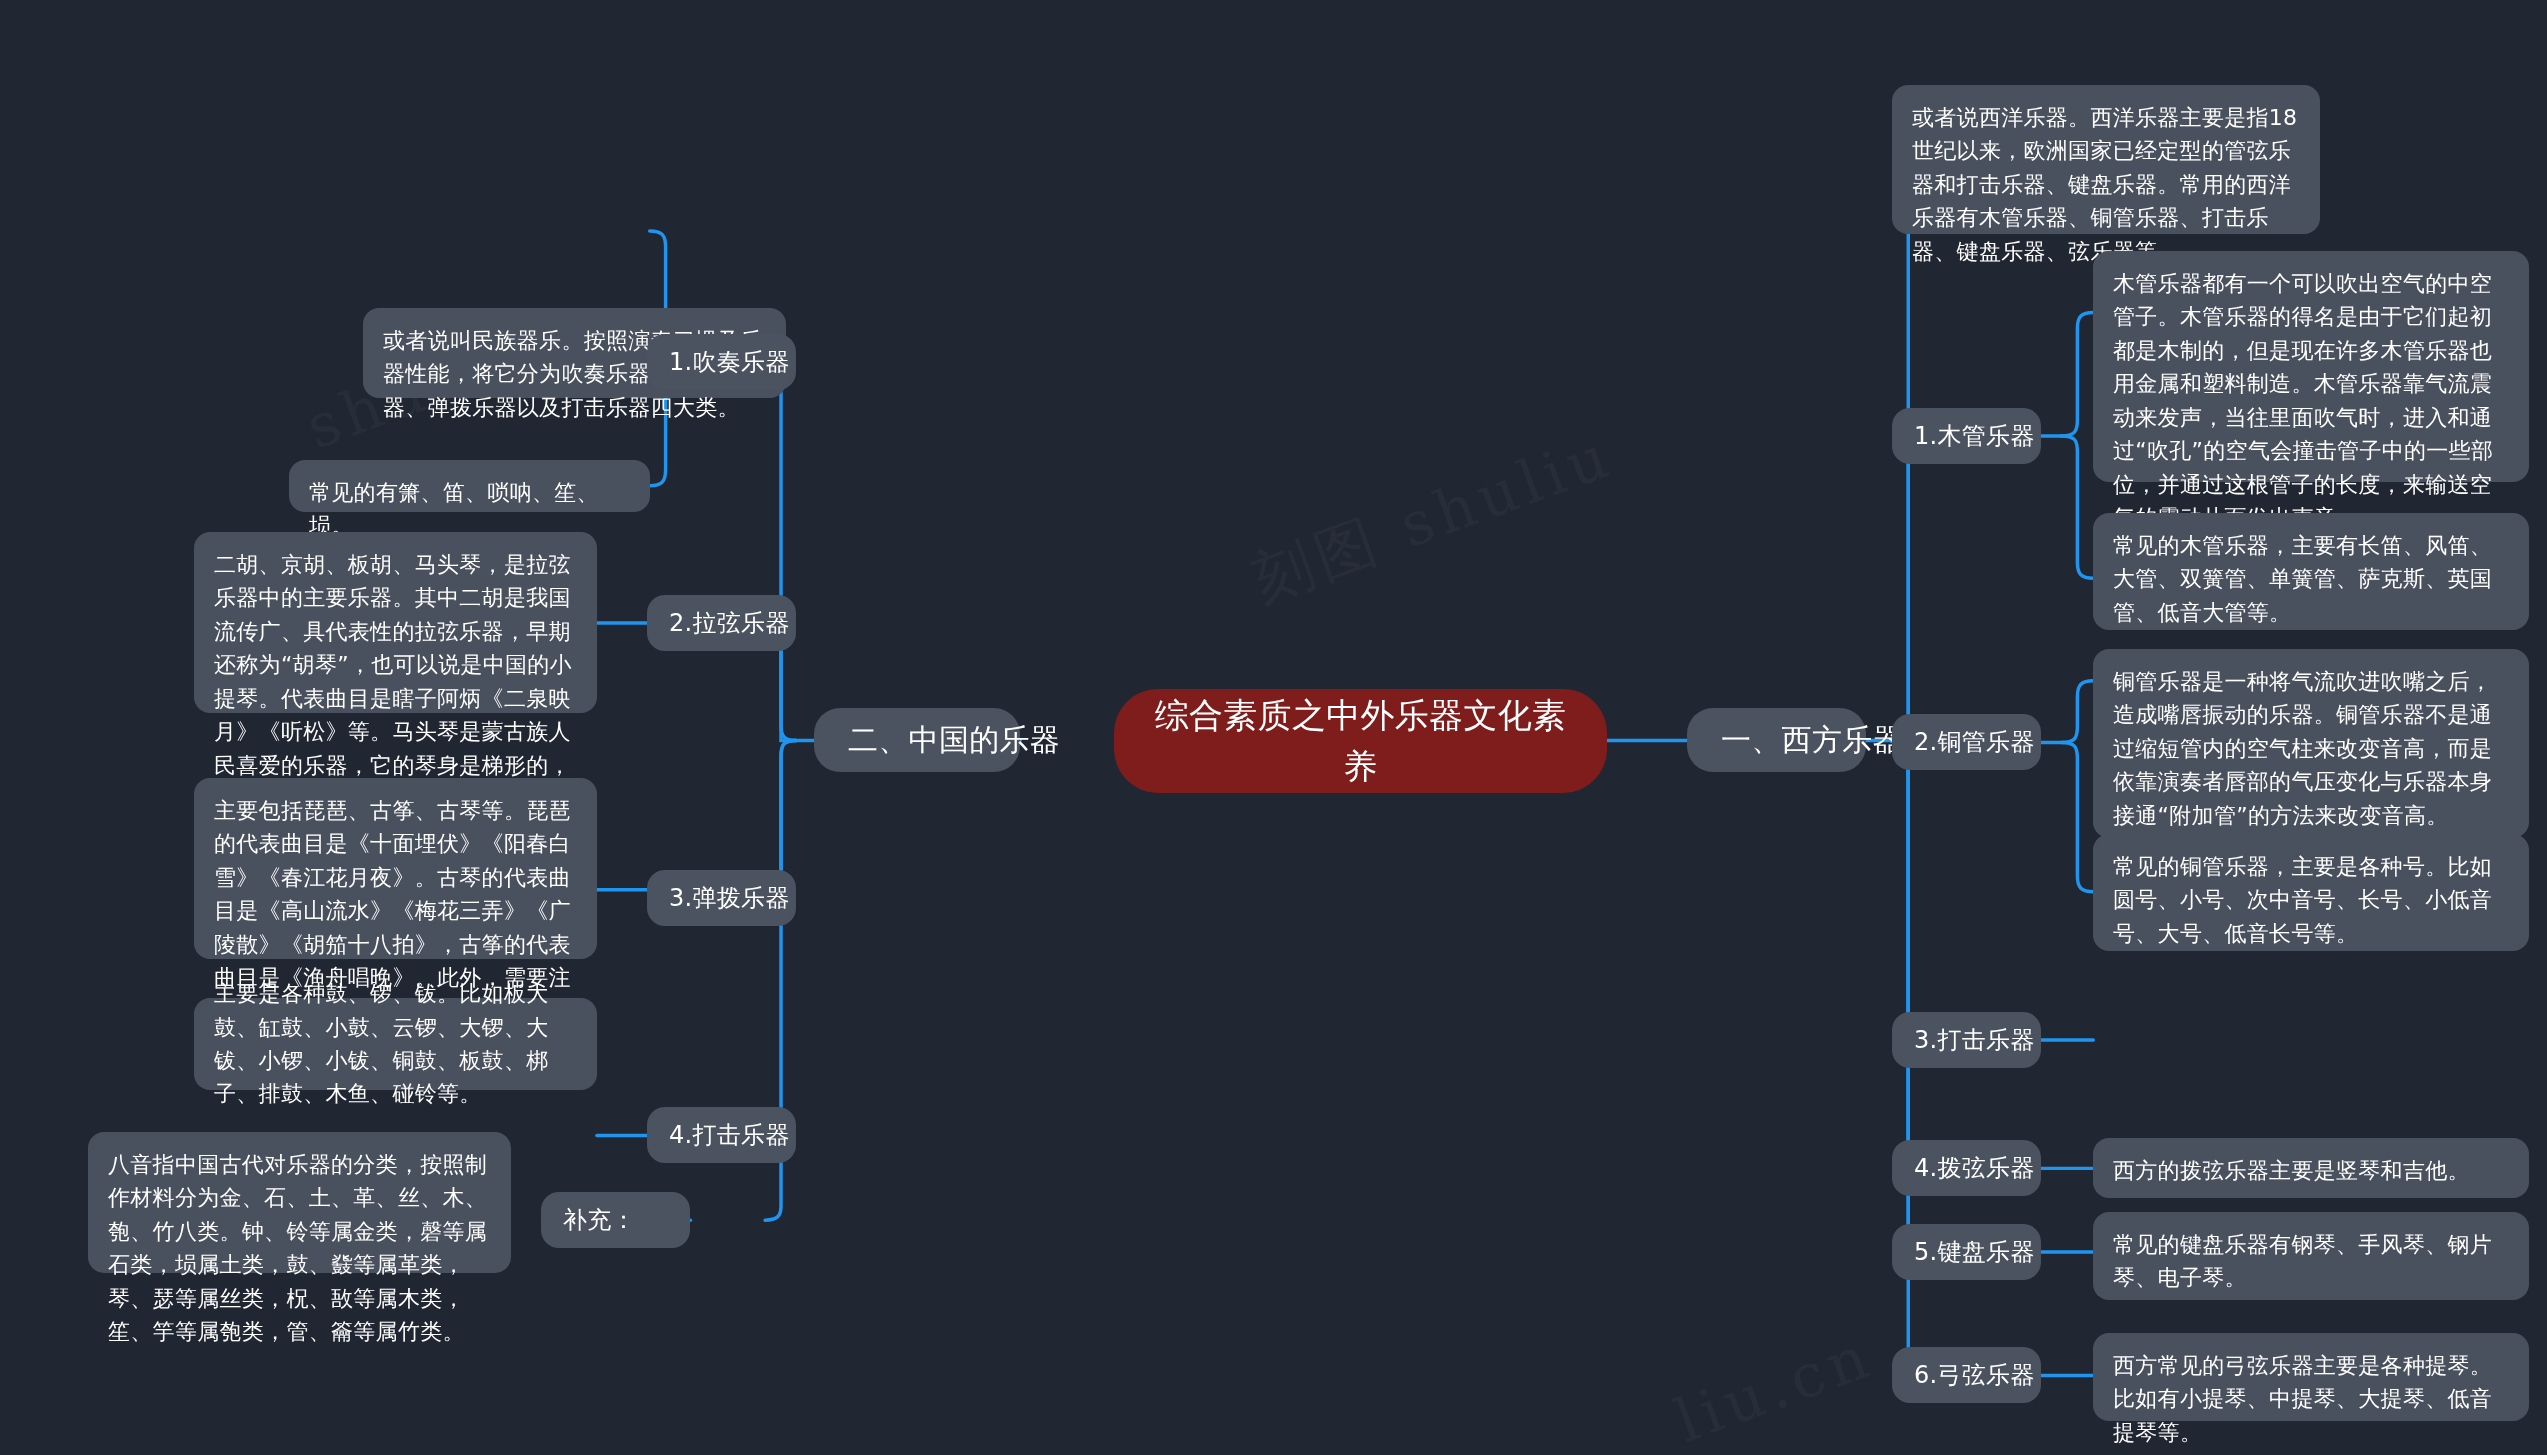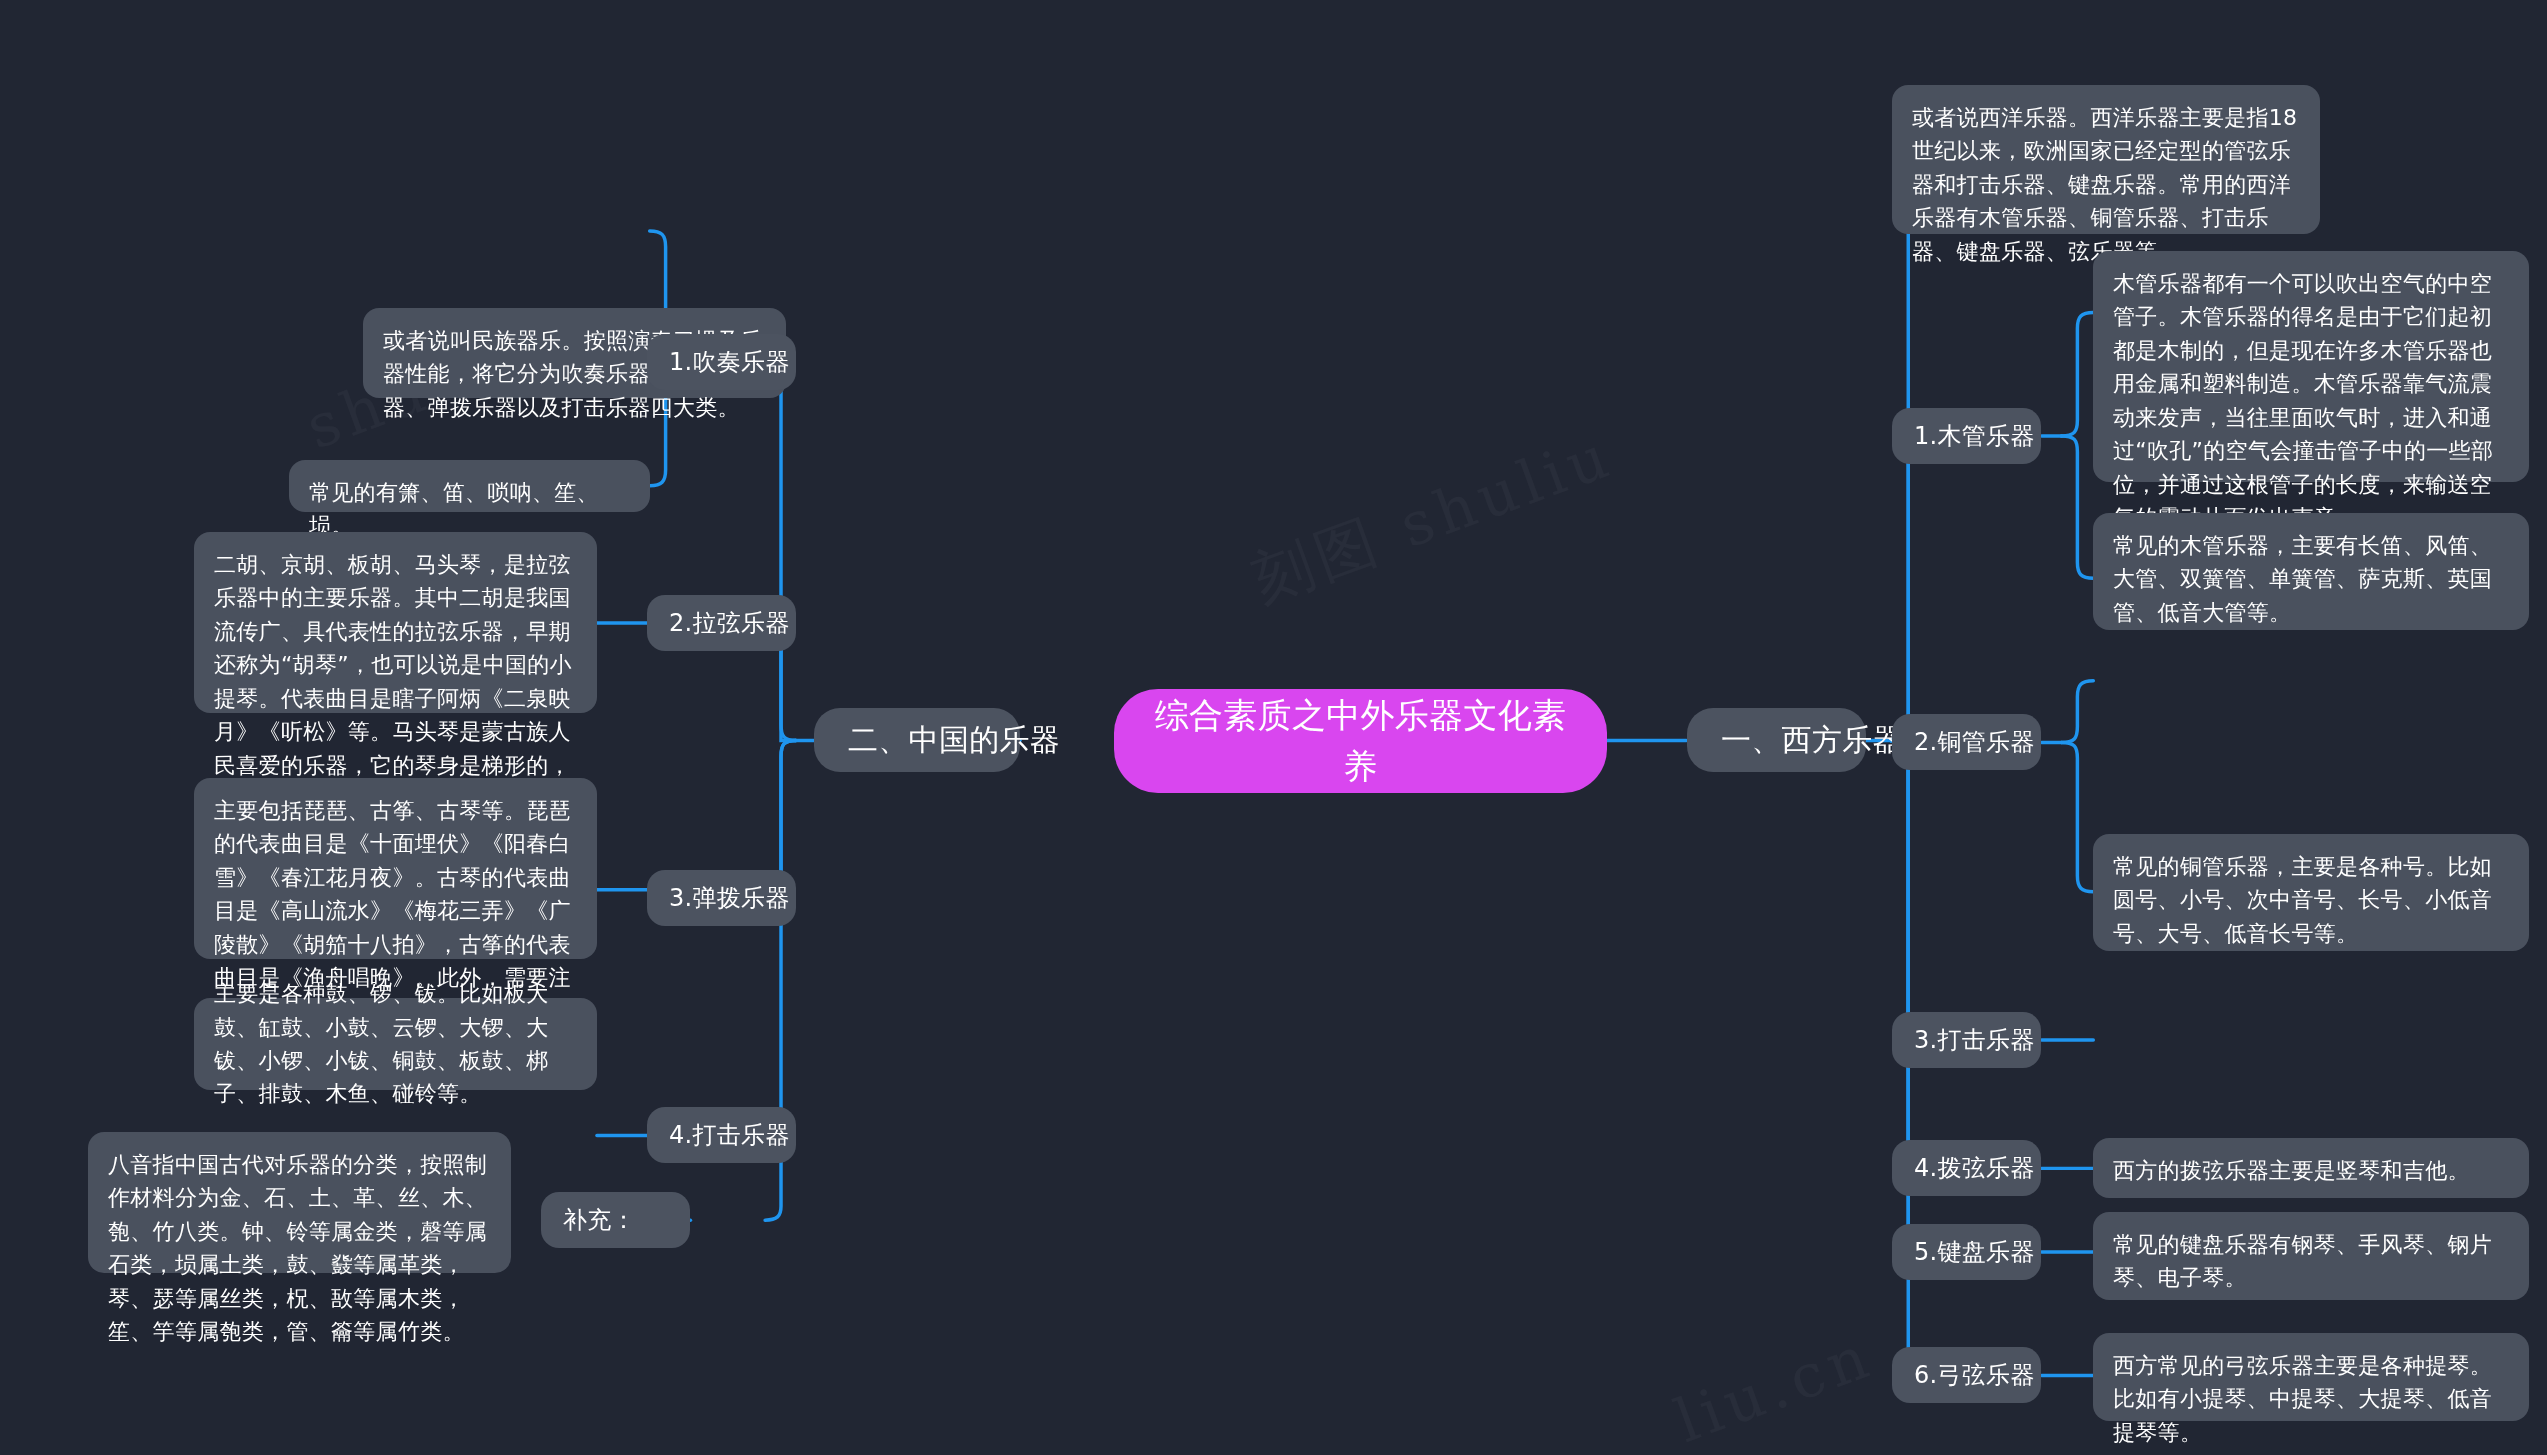--- a/index.html
+++ b/index.html
@@ -52,21 +52,21 @@
   }
   .node.branch {
     background: #4c5360;
     border-radius: 26px;
     padding: 18px 34px;
     justify-content: center;
     white-space: nowrap;
     font-size: 30px;
   }
   .node.root {
-    background: #d946ef;
+    background: #7f1d1d;
     border-radius: 44px;
     padding: 26px 40px;
     justify-content: flex-start;
     text-align: center;
     font-size: 34px;
     line-height: 1.5;
     color: #ffffff;
   }
   .node .txt {
     display: block;
@@ -159,20 +159,23 @@
   <div class="node leafbox" style="left:2093px; top:251px; width:436px; height:231px;">
     <span class="txt">木管乐器都有一个可以吹出空气的中空管子。木管乐器的得名是由于它们起初都是木制的，但是现在许多木管乐器也用金属和塑料制造。木管乐器靠气流震动来发声，当往里面吹气时，进入和通过“吹孔”的空气会撞击管子中的一些部位，并通过这根管子的长度，来输送空气的震动从而发出声音。</span>
   </div>
   <div class="node leafbox" style="left:2093px; top:513px; width:436px; height:117px;">
     <span class="txt">常见的木管乐器，主要有长笛、风笛、大管、双簧管、单簧管、萨克斯、英国管、低音大管等。</span>
   </div>
 
   <div class="node label" style="left:1892px; top:714px; width:149px; height:56px;">
     <span class="txt">2.铜管乐器</span>
   </div>
+  <div class="node leafbox" style="left:2093px; top:649px; width:436px; height:189px;">
+    <span class="txt">铜管乐器是一种将气流吹进吹嘴之后，造成嘴唇振动的乐器。铜管乐器不是通过缩短管内的空气柱来改变音高，而是依靠演奏者唇部的气压变化与乐器本身接通“附加管”的方法来改变音高。</span>
+  </div>
   <div class="node leafbox" style="left:2093px; top:834px; width:436px; height:117px;">
     <span class="txt">常见的铜管乐器，主要是各种号。比如圆号、小号、次中音号、长号、小低音号、大号、低音长号等。</span>
   </div>
 
   <div class="node label" style="left:1892px; top:1012px; width:149px; height:56px;">
     <span class="txt">3.打击乐器</span>
   </div>
 
   <div class="node label" style="left:1892px; top:1140px; width:149px; height:56px;">
     <span class="txt">4.拨弦乐器</span>

